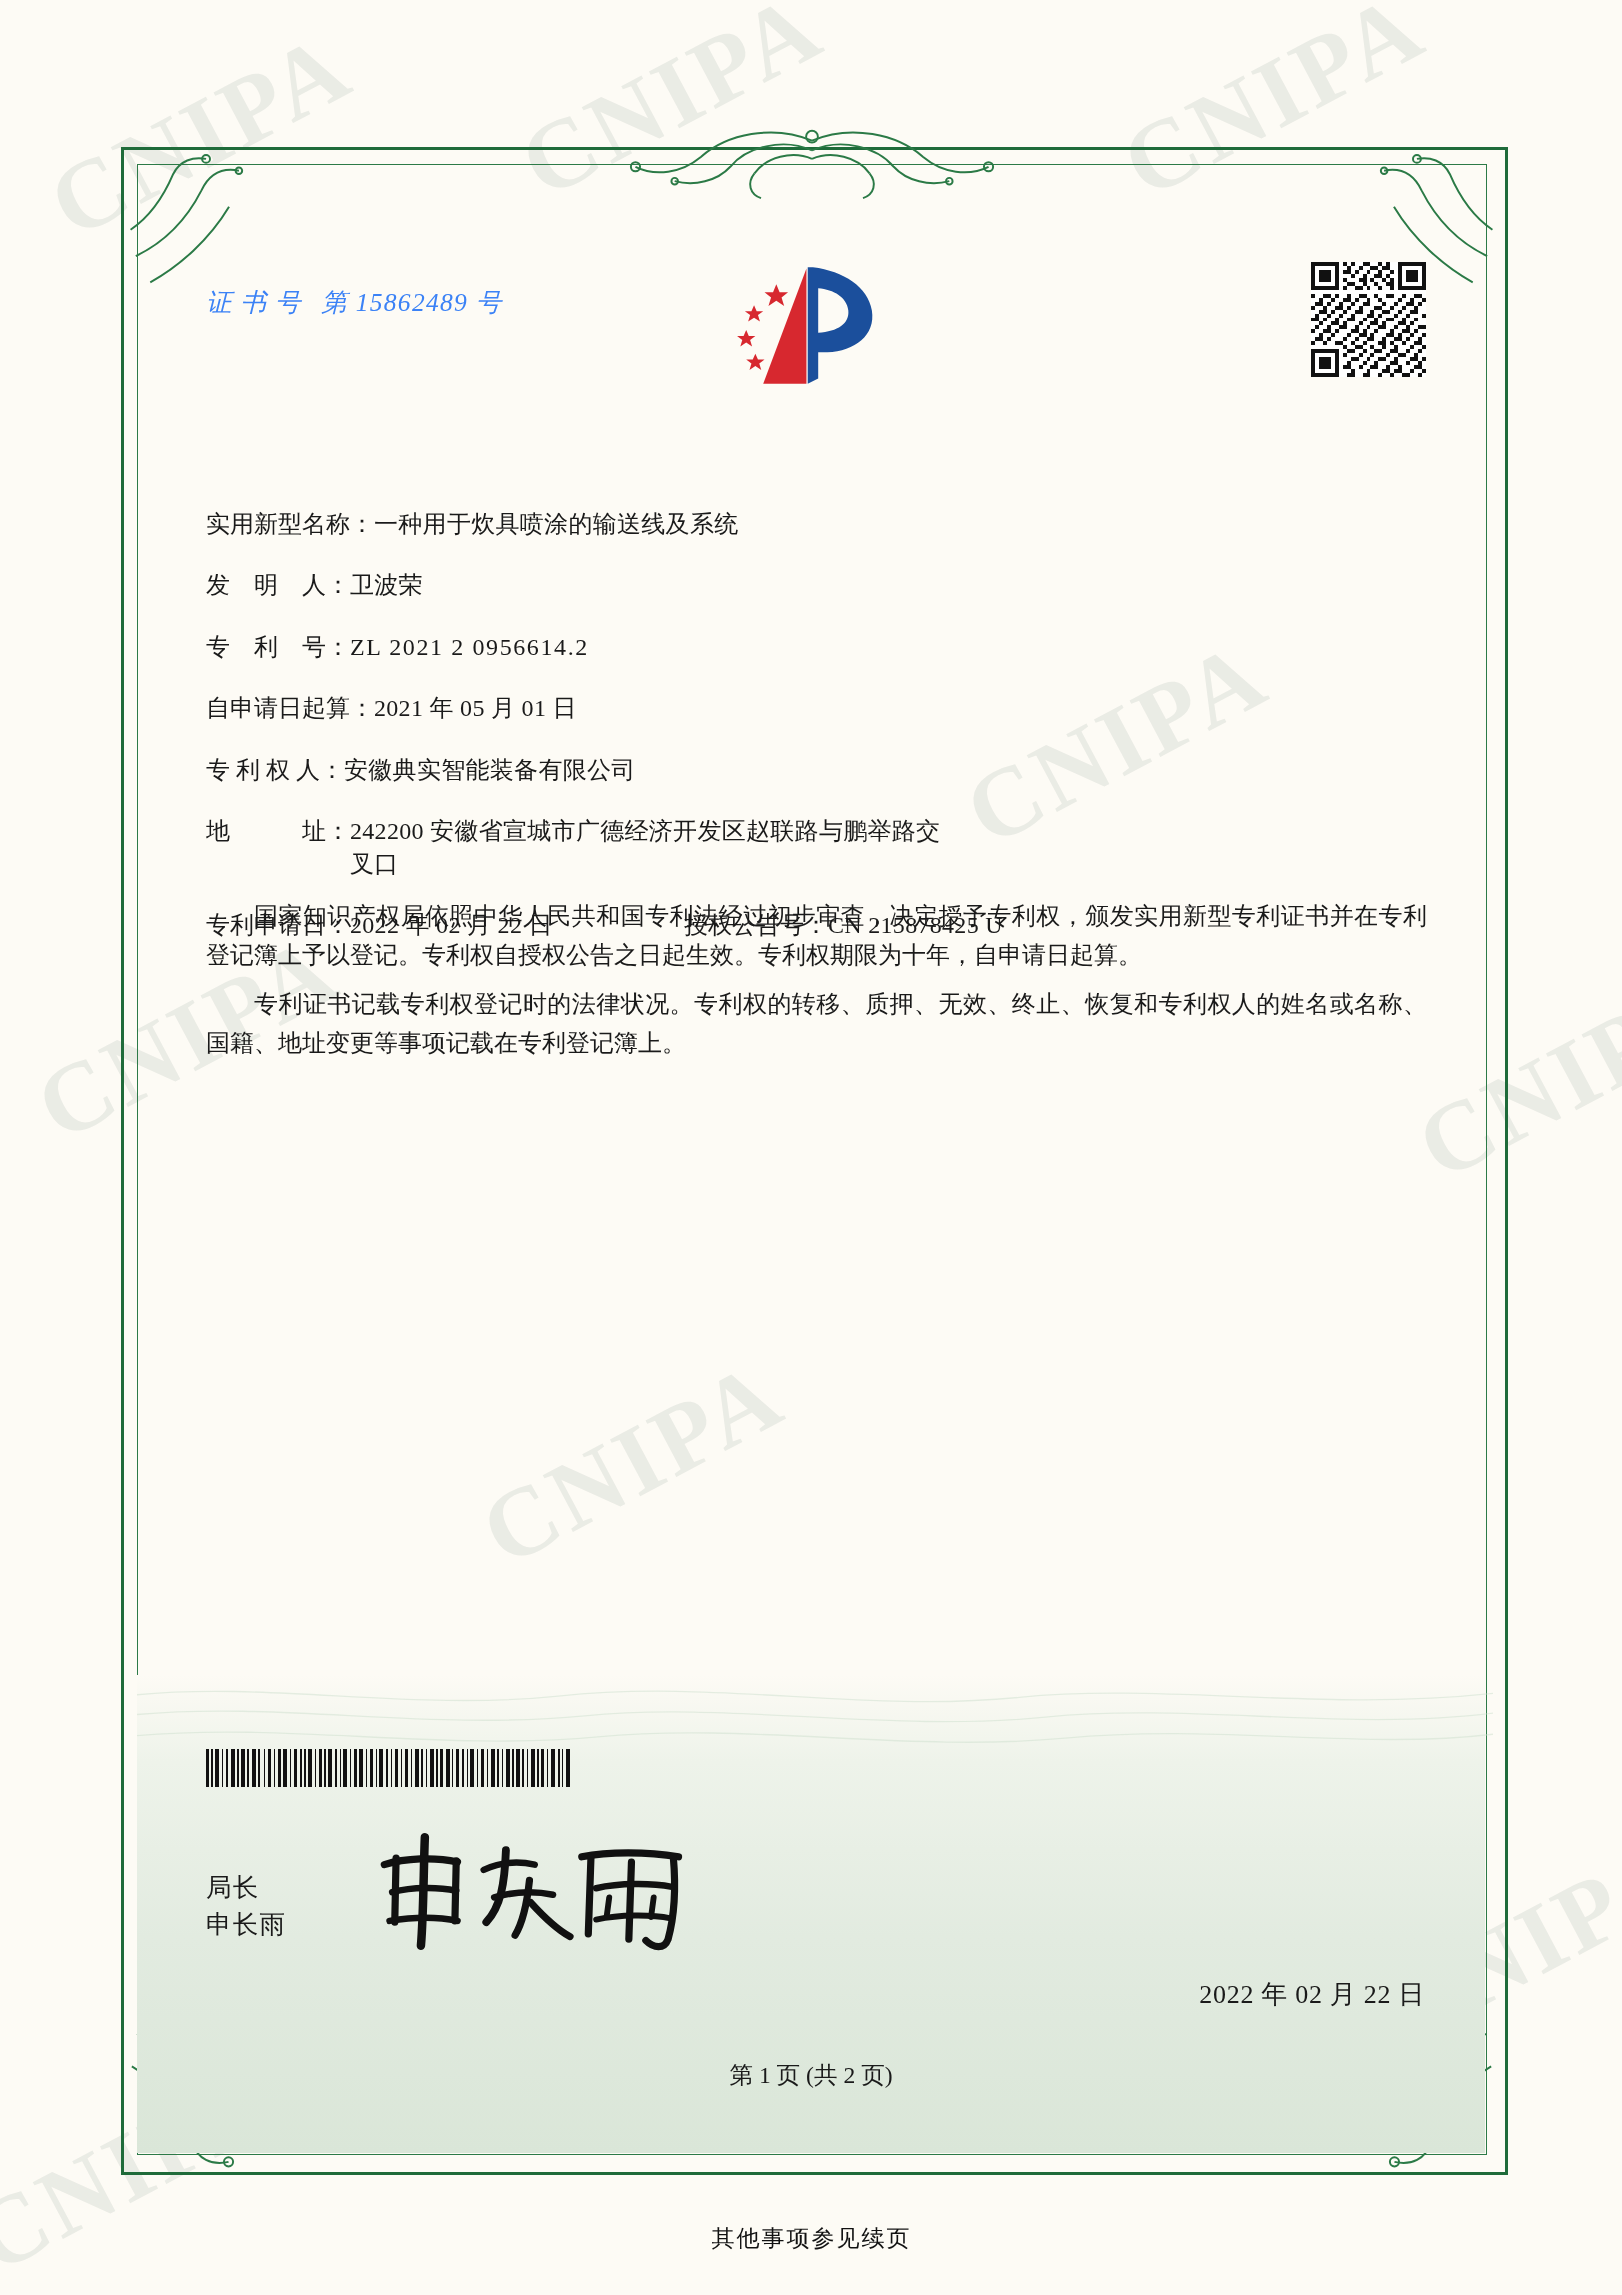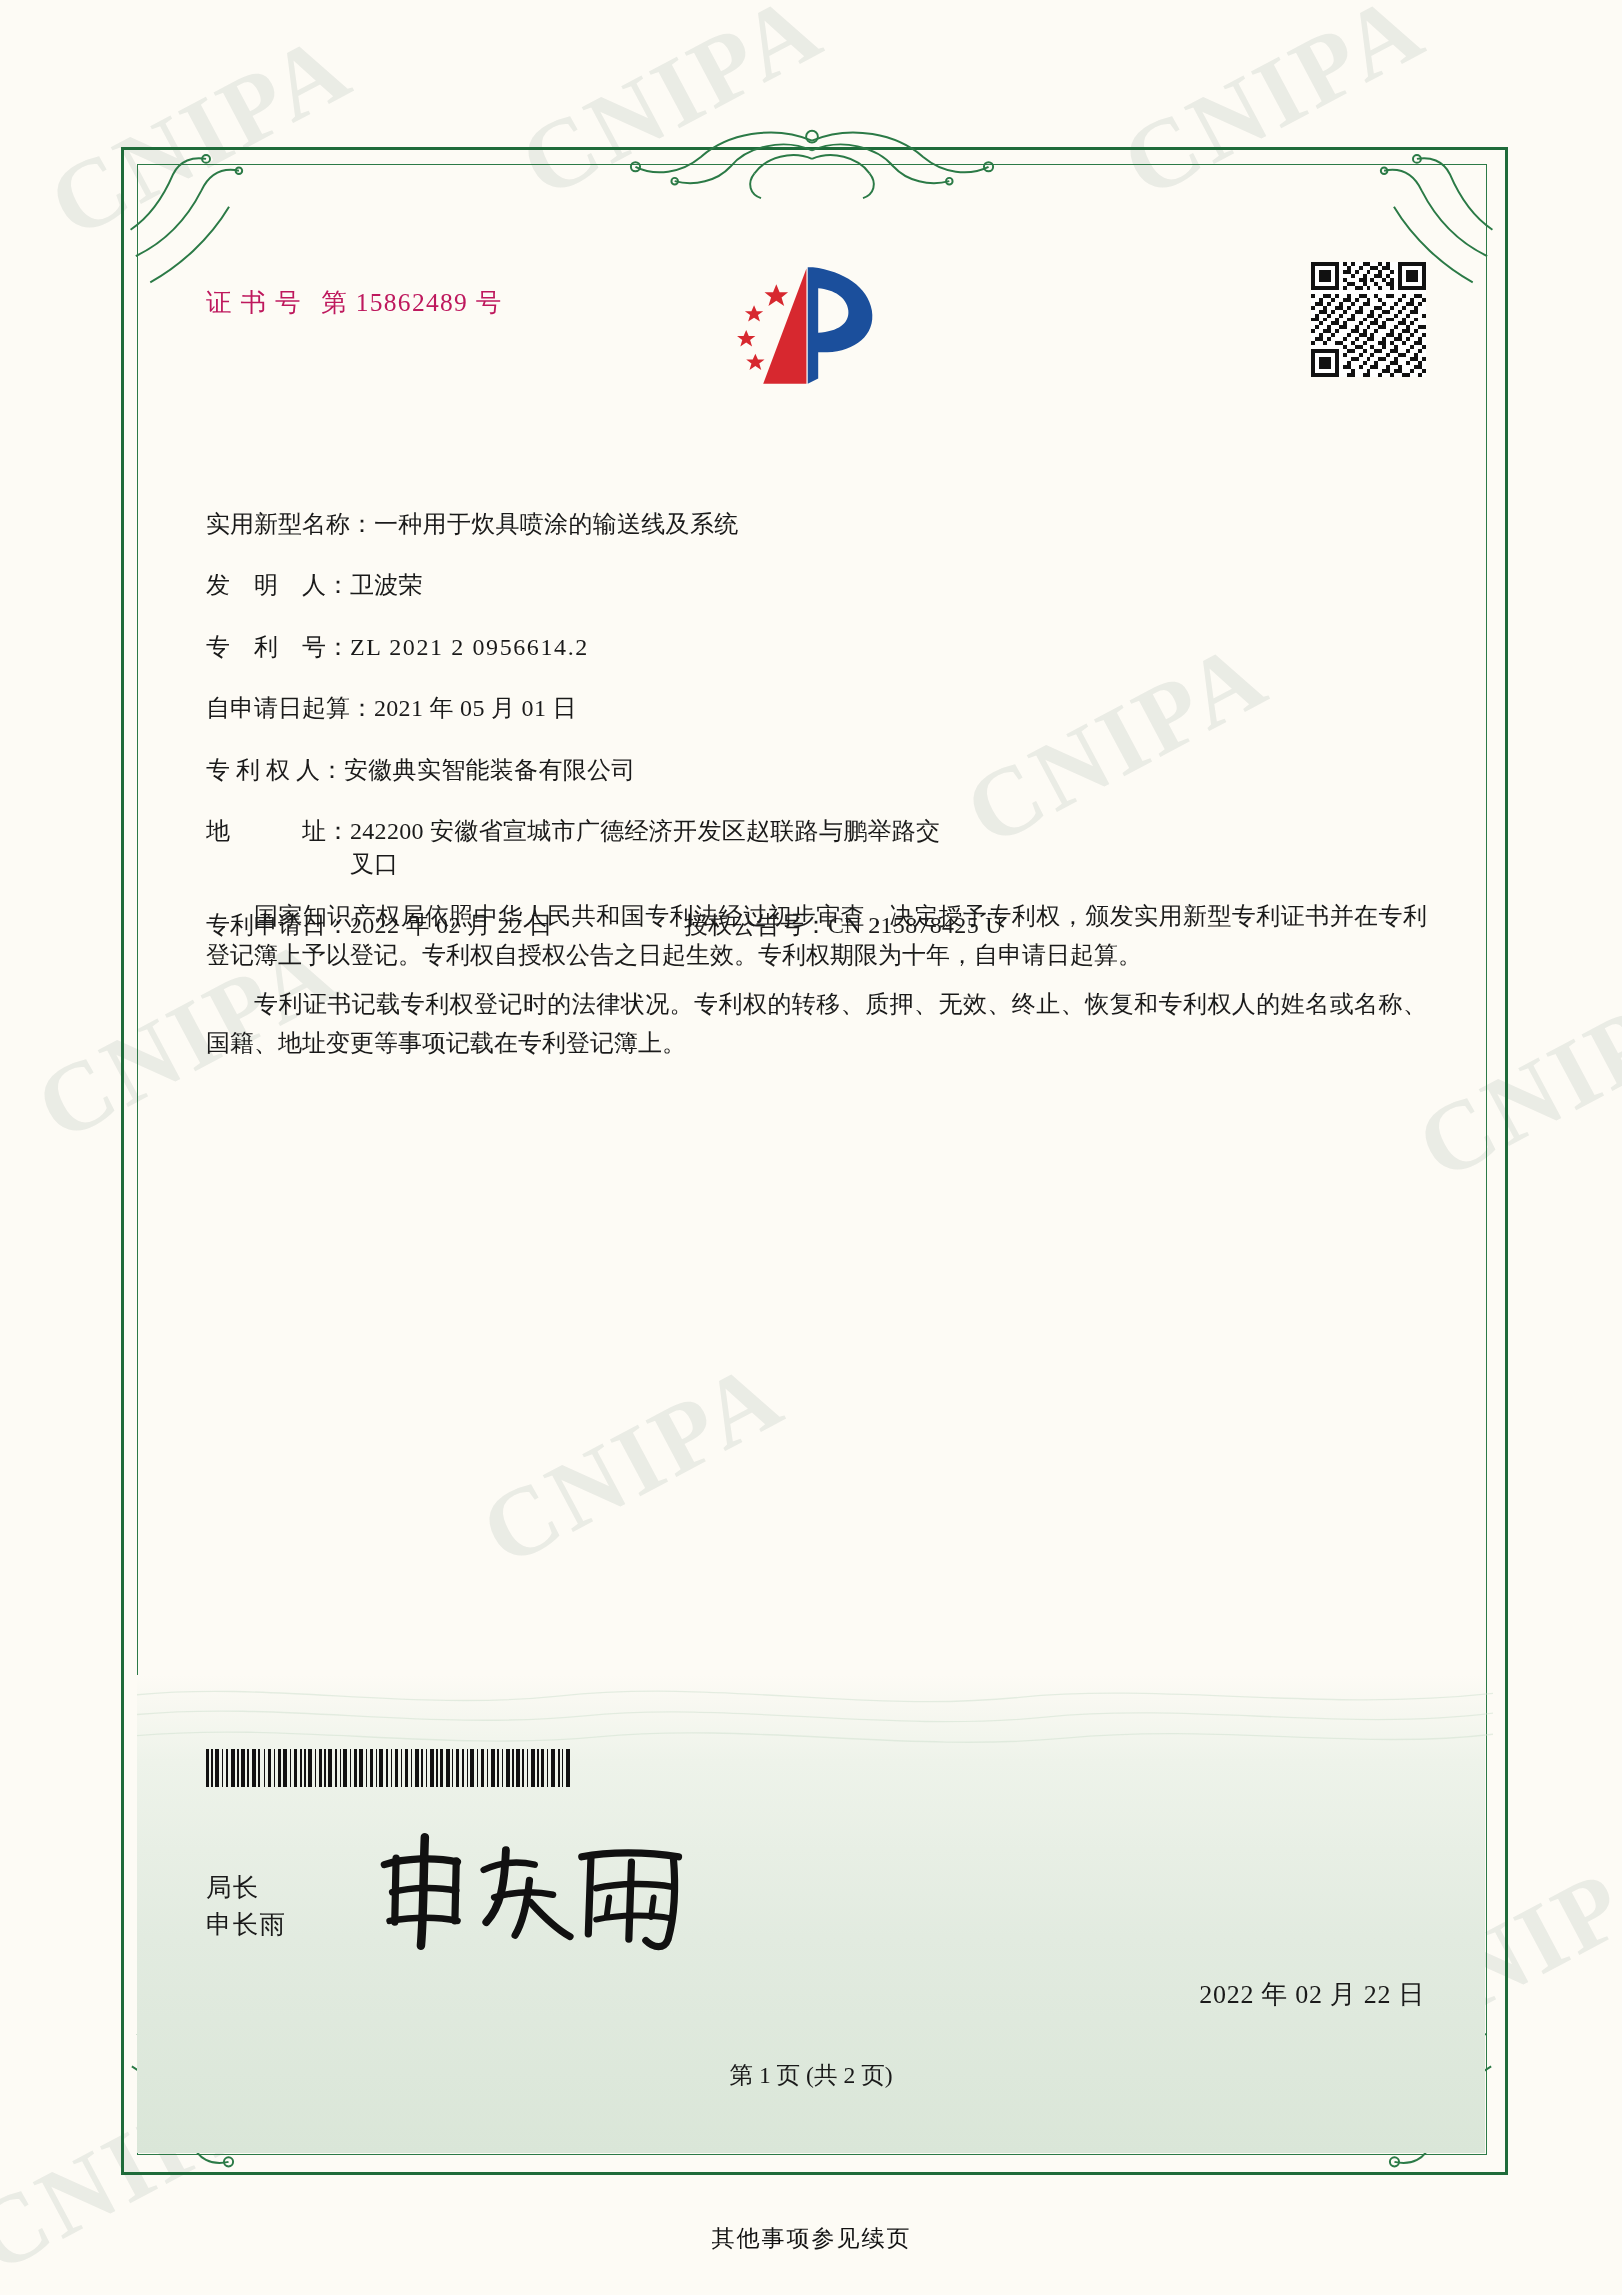--- a/index.html
+++ b/index.html
@@ -76,23 +76,24 @@
     width: 1348px;
     height: 1989px;
     z-index: 6;
   }
 
   .cert-number {
     position: absolute;
     left: 69px;
     top: 121px;
     font-size: 25.5px;
-    color: #be185d;
+    color: #3b82f6;
     letter-spacing: 1.3px;
     font-family: "Liberation Serif", serif;
+    font-style: italic;
   }
 
   .qr {
     position: absolute;
     right: 59px;
     top: 98px;
     width: 115px;
     height: 115px;
     background: #ffffff;
   }

